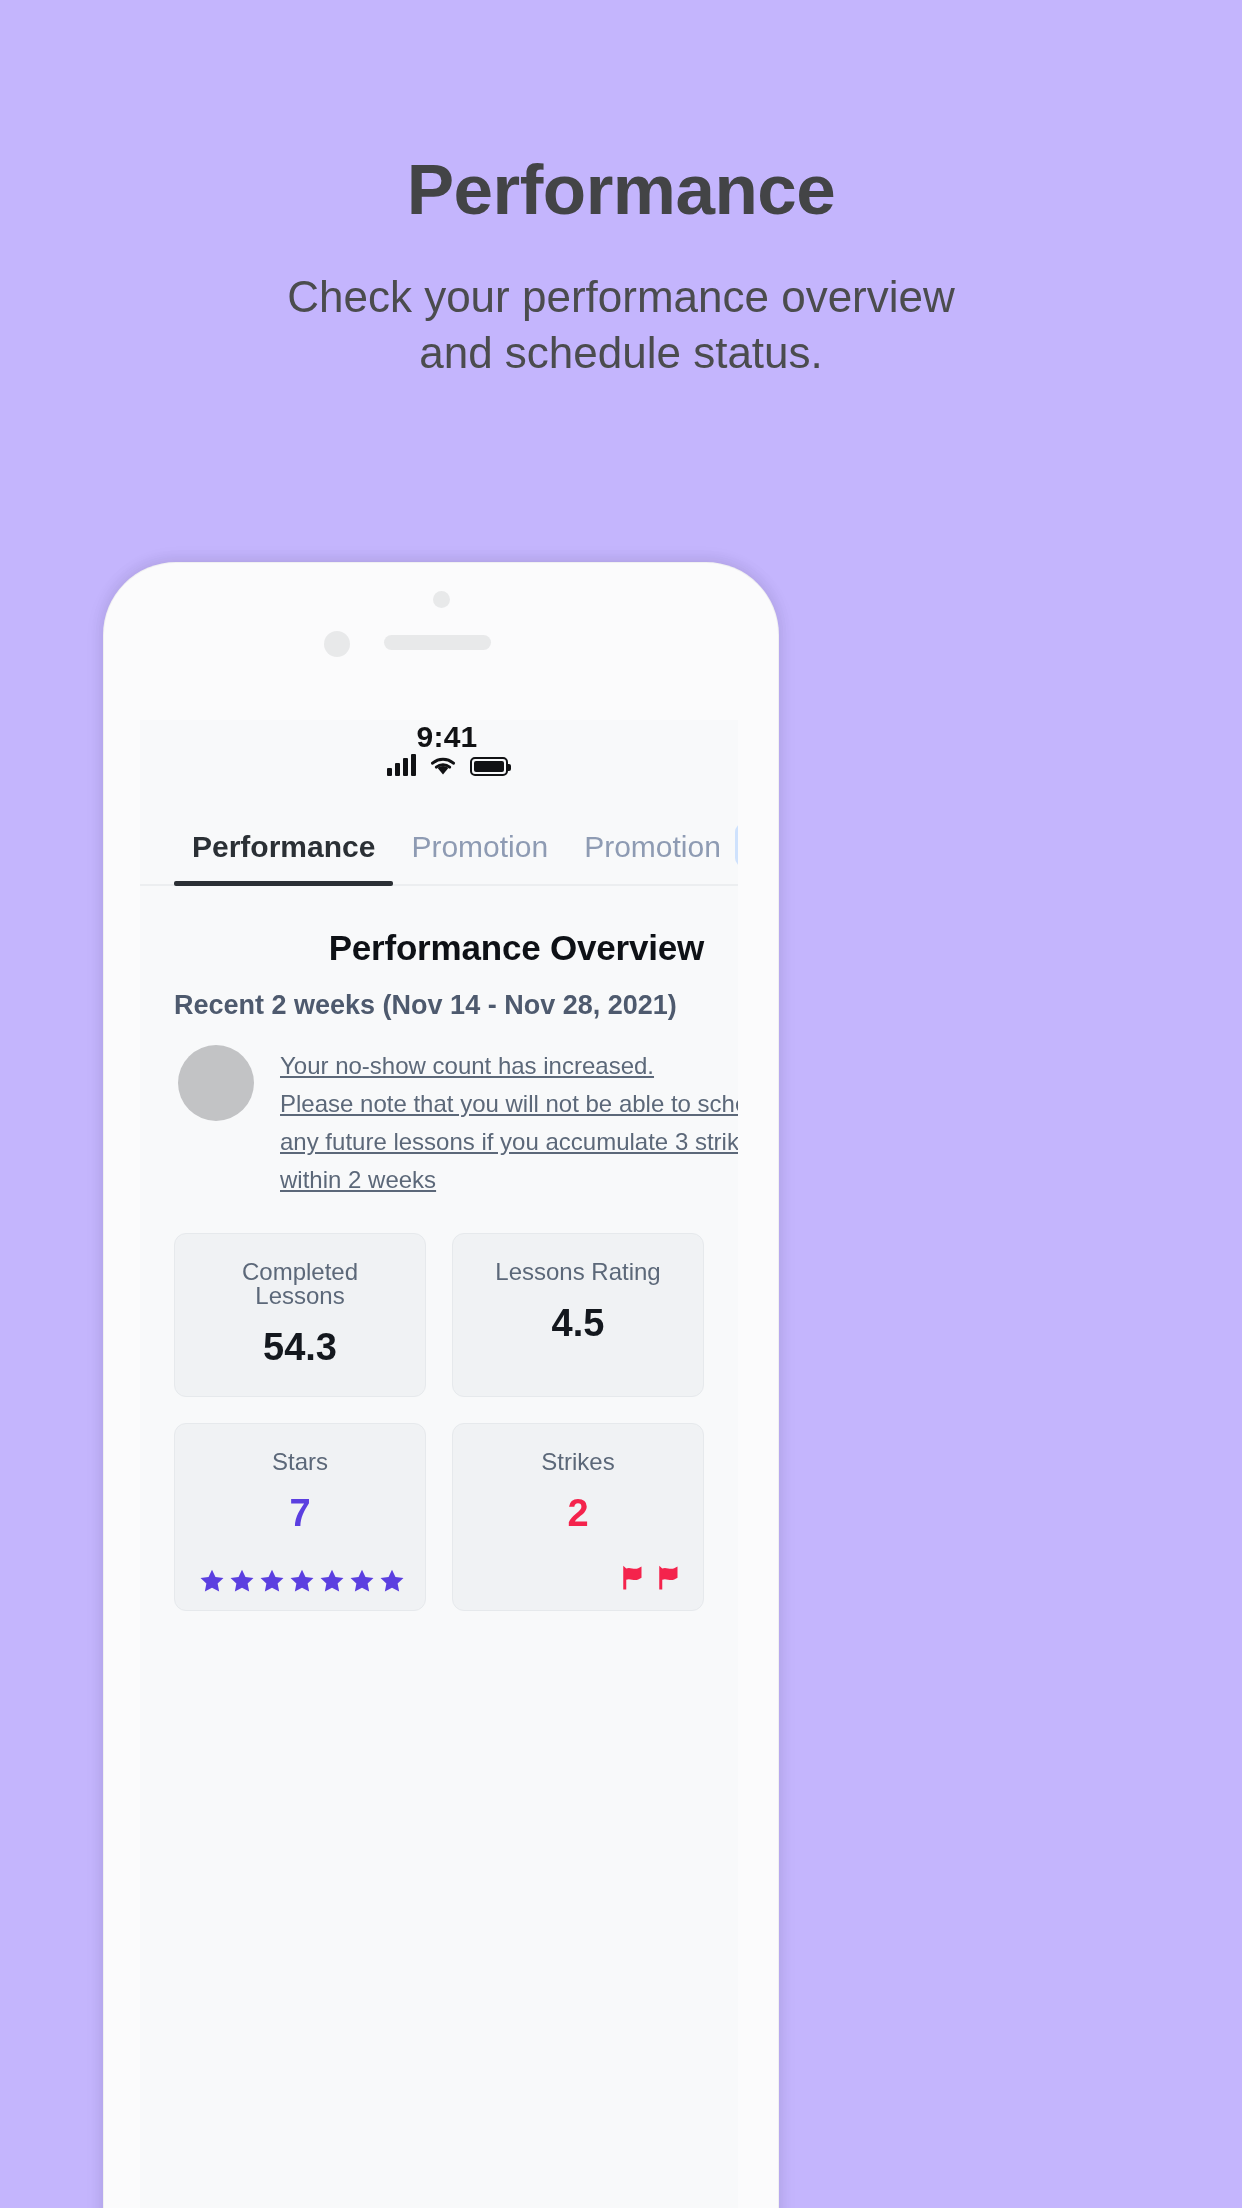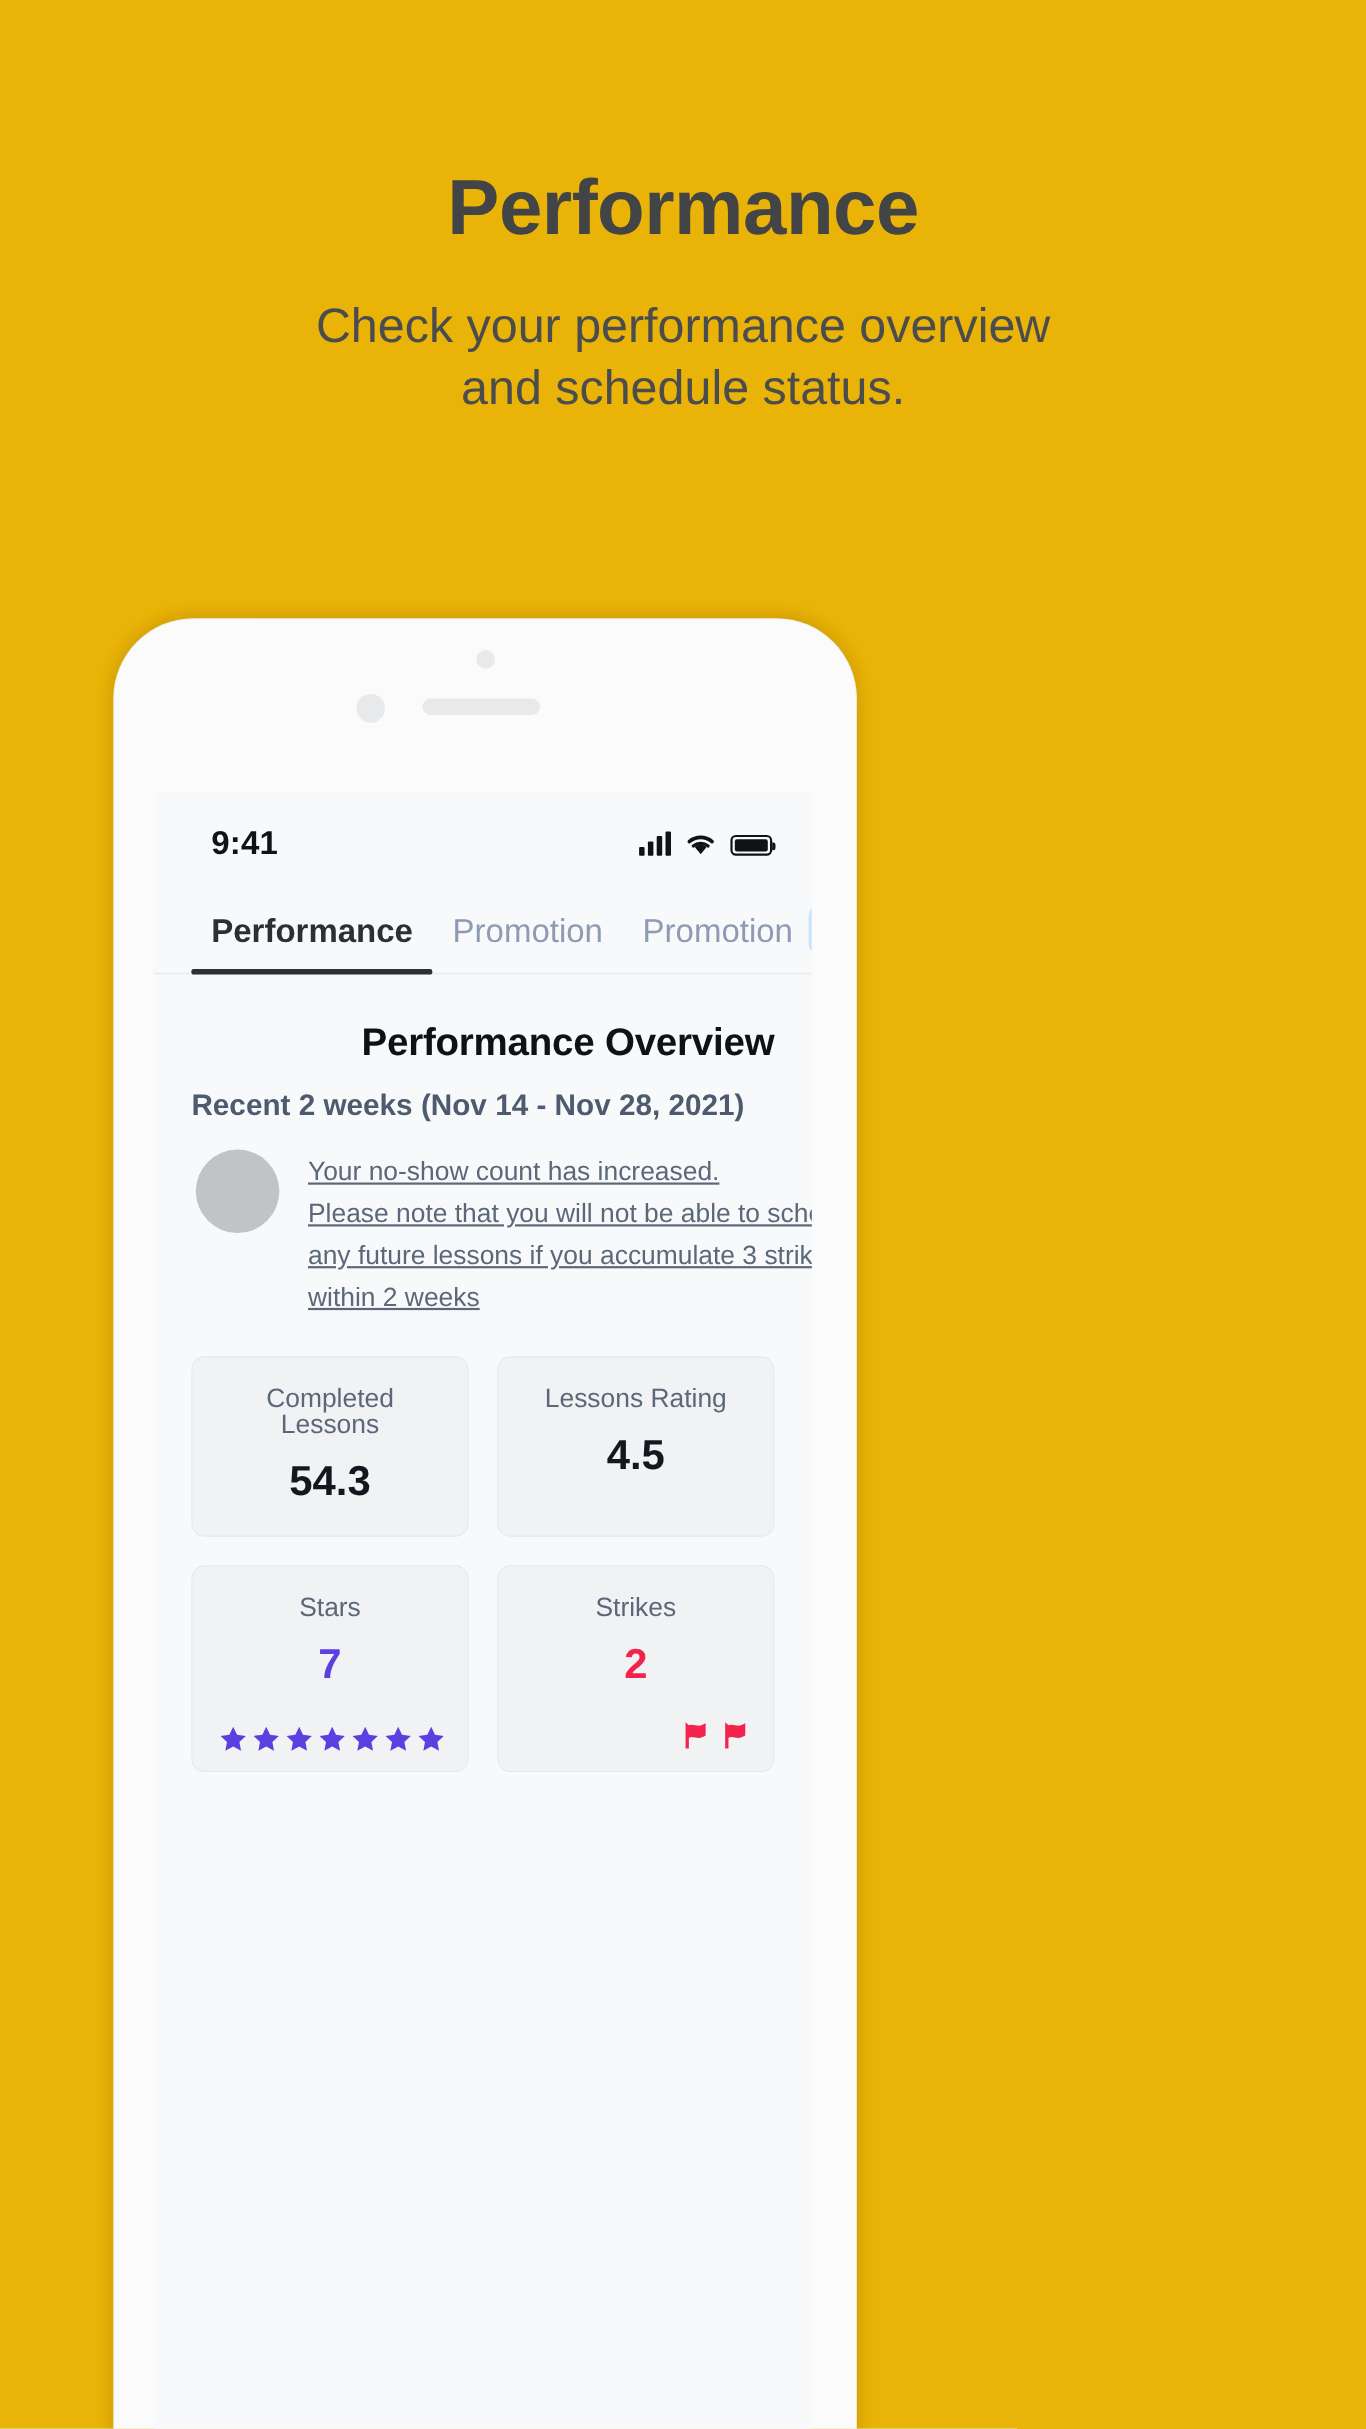--- a/index.html
+++ b/index.html
@@ -5,21 +5,21 @@
   * { margin:0; padding:0; box-sizing:border-box; }
   html, body {
     width:1242px; height:2208px;
     background:#f7f8f9;
     font-family:"Liberation Sans", sans-serif;
     overflow:hidden;
   }
   .page {
     position:relative;
     width:1242px; height:2208px;
-    background:#eab308;
+    background:#c4b5fd;
   }
 
   
   .hero { padding-top:152px; text-align:center; }
   .hero-title {
     font-size:71px;
     font-weight:700;
     color:#434446;
     letter-spacing:-0.5px;
     line-height:1.08;
@@ -85,22 +85,23 @@
     height:1543px;
     background:#f8f9fa;
     overflow:hidden;
   }
 
   
   .statusbar {
     height:94px;
     display:flex;
     align-items:center;
-    justify-content:space-between;
+    justify-content:flex-start;
     padding:0 36px 0 52px;
+    flex-direction:column;
   }
   .sb-time {
     font-size:30px;
     font-weight:600;
     color:#111214;
     letter-spacing:0.2px;
   }
   .sb-icons { display:flex; align-items:flex-end; gap:13px; }
   .sig { display:flex; align-items:flex-end; gap:3px; height:22px; }
   .sig i { display:block; width:5px; background:#111214; border-radius:1px; }

